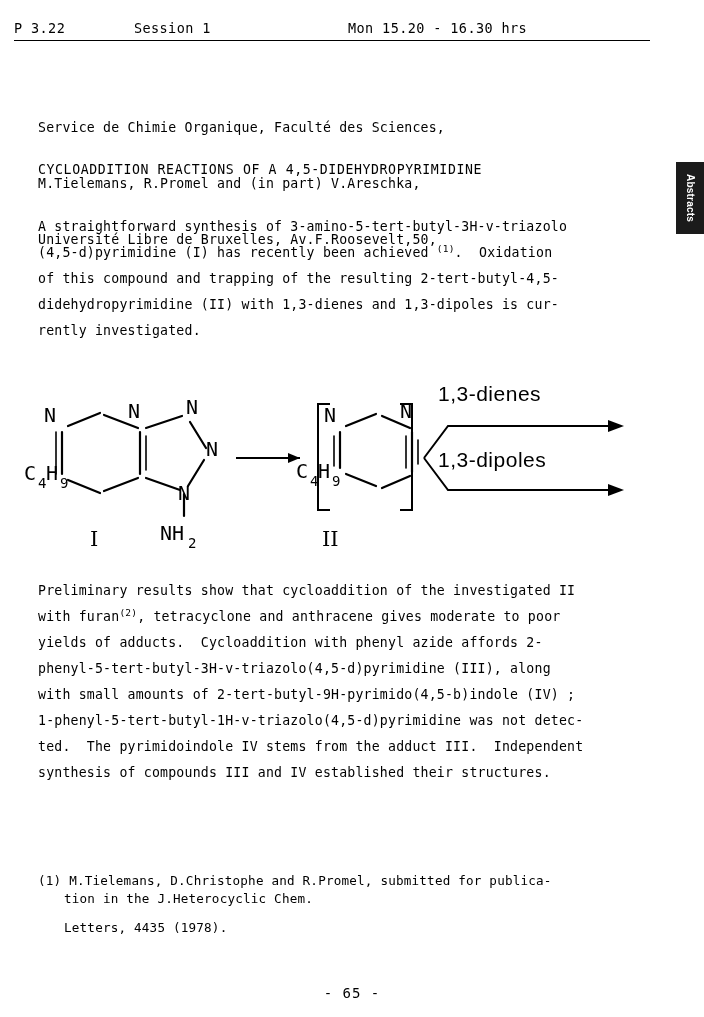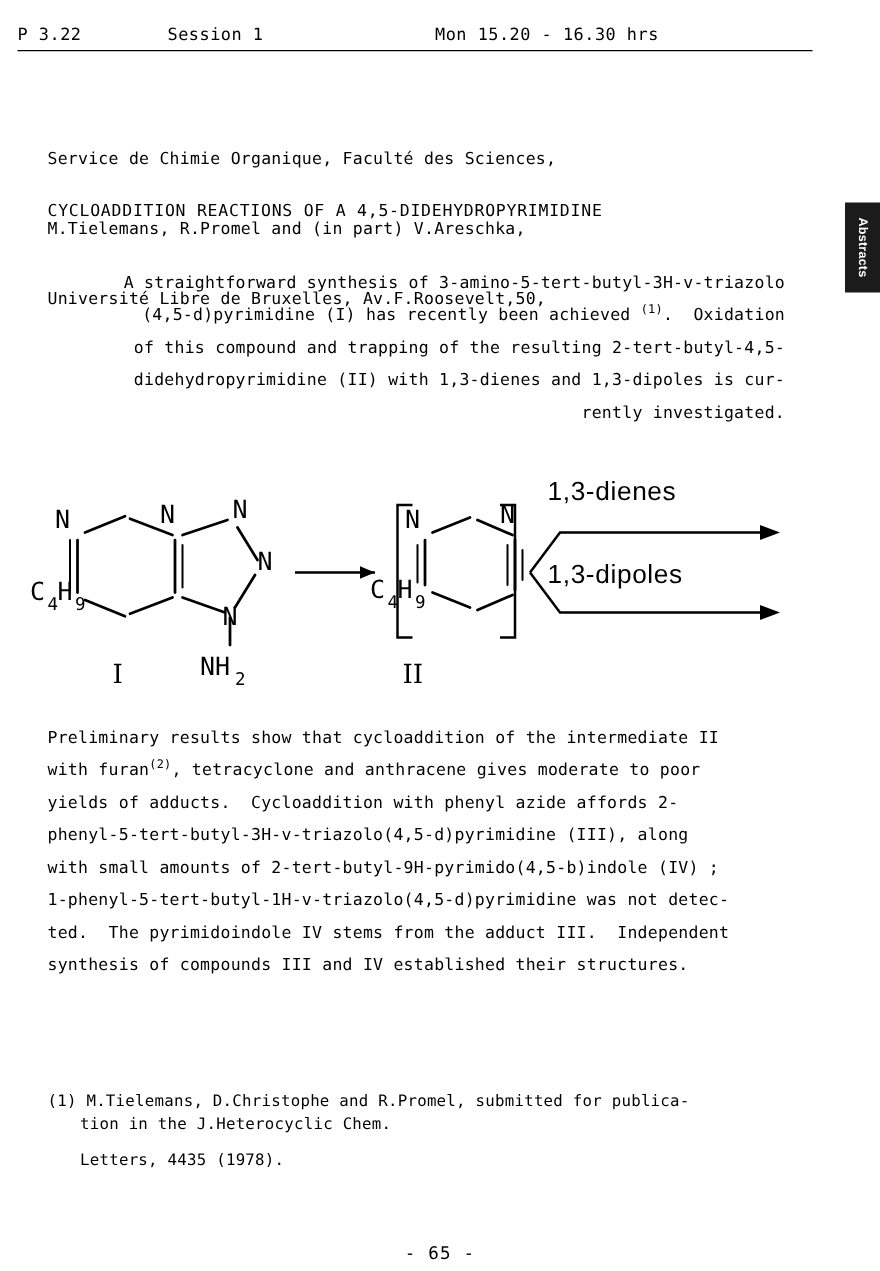--- a/index.html
+++ b/index.html
@@ -90,21 +90,21 @@
 
   .abstract {
     position: absolute;
     left: 38px;
     top: 214px;
     width: 590px;
     font-size: 13.2px;
     line-height: 26px;
     letter-spacing: 0.2px;
   }
-  .abstract .ln { white-space: pre; display: block; text-align: right; }
+  .abstract .ln { white-space: pre; display: block; }
   sup {
     font-size: 9.5px;
     vertical-align: super;
     line-height: 0;
   }
 
   
   .scheme {
     position: absolute;
     left: 0;
@@ -164,21 +164,20 @@
   .ref .ln.indent { padding-left: 26px; }
 
   .folio {
     position: absolute;
     left: 0;
     top: 985px;
     width: 704px;
     text-align: center;
     font-size: 14px;
     letter-spacing: 1px;
-    margin-top: 10px;
   }
 
   
   .chem { font-family: "DejaVu Sans Mono", monospace; font-size: 20px; fill:#000; }
   .chem-sub { font-family: "DejaVu Sans Mono", monospace; font-size: 14px; fill:#000; }
 </style>
 </head>
 <body>
 
 <div class="page">
@@ -283,21 +282,21 @@
       <path d="M624 120 L608 114 L608 126 Z" fill="#000"></path>
     </svg>
   </div>
 
   <div class="scheme-label rom-1">I</div>
   <div class="scheme-label rom-2">II</div>
   <div class="dienes-label">1,3-dienes</div>
   <div class="dipoles-label">1,3-dipoles</div>
 
   <div class="results">
-    <span class="ln">Preliminary results show that cycloaddition of the intermediate II</span>
+    <span class="ln">Preliminary results show that cycloaddition of the investigated II</span>
     <span class="ln"><span>with furan</span><sup>(2)</sup><span>, tetracyclone and anthracene gives moderate to poor</span></span>
     <span class="ln">yields of adducts.  Cycloaddition with phenyl azide affords 2-</span>
     <span class="ln">phenyl-5-tert-butyl-3H-v-triazolo(4,5-d)pyrimidine (III), along</span>
     <span class="ln">with small amounts of 2-tert-butyl-9H-pyrimido(4,5-b)indole (IV) ;</span>
     <span class="ln">1-phenyl-5-tert-butyl-1H-v-triazolo(4,5-d)pyrimidine was not detec-</span>
     <span class="ln">ted.  The pyrimidoindole IV stems from the adduct III.  Independent</span>
     <span class="ln">synthesis of compounds III and IV established their structures.</span>
   </div>
 
   <div class="refs">

